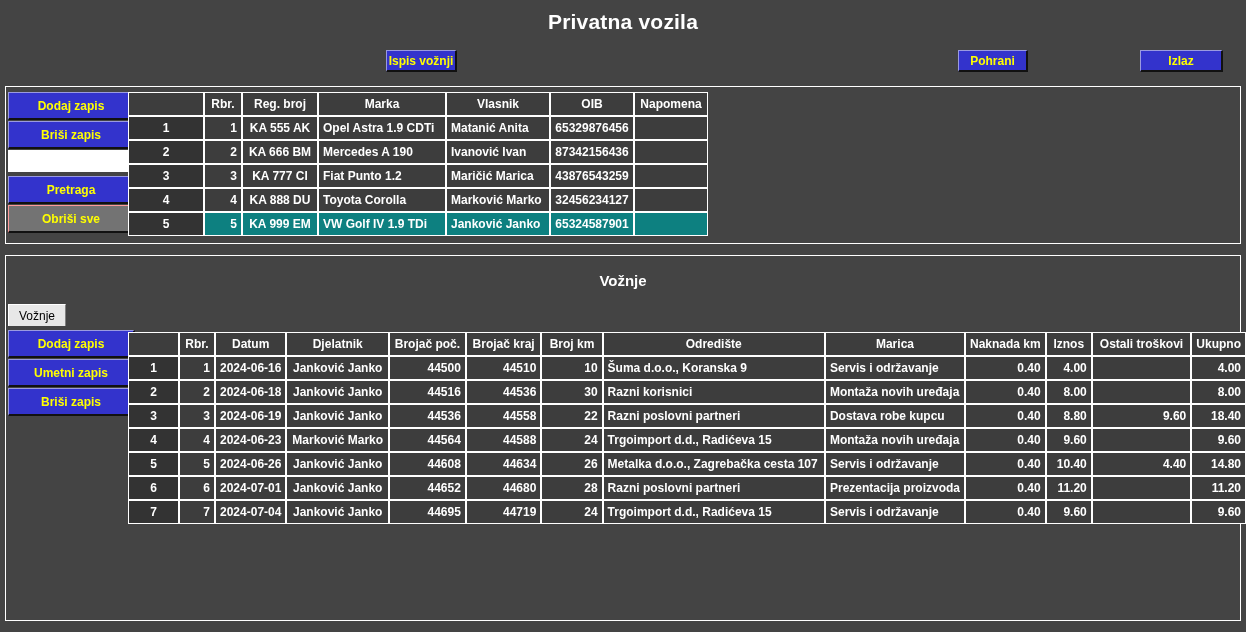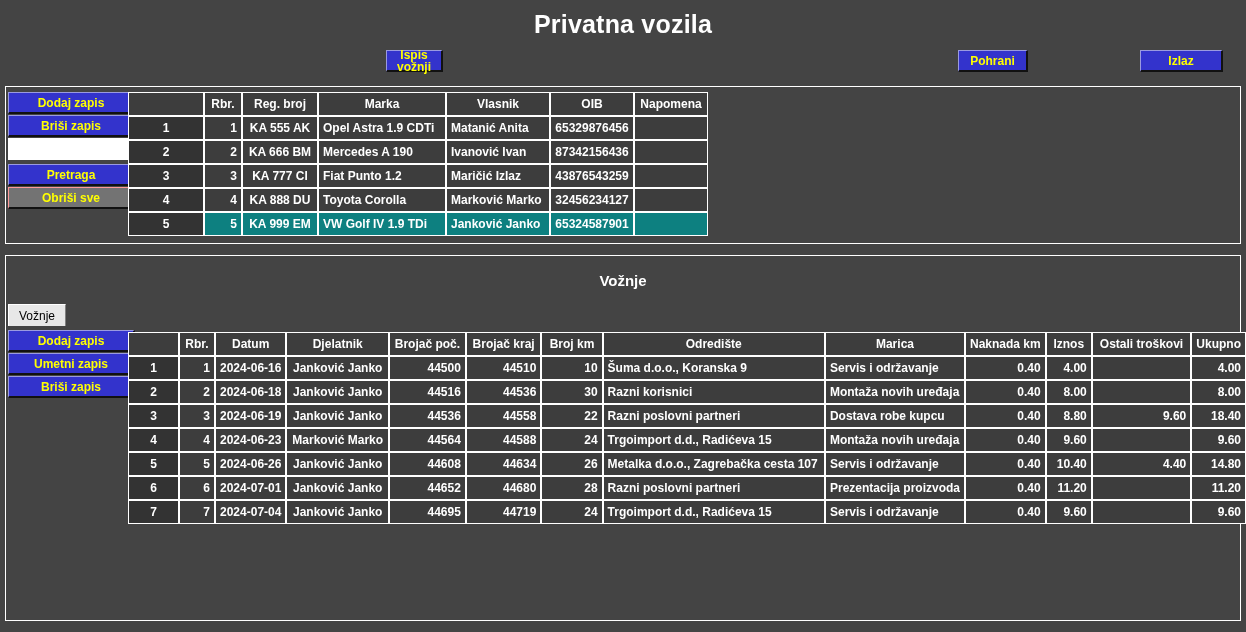--- a/index.html
+++ b/index.html
@@ -19,21 +19,21 @@
   }
 
   
   .page-title {
     position: absolute;
     top: 10px;
     left: 0;
     width: 1246px;
     text-align: center;
     color: #ffffff;
-    font-size: 25px;
+    font-size: 21px;
     font-weight: bold;
     letter-spacing: 0.2px;
   }
 
   
   .btn {
     position: absolute;
     background: #3333cc;
     color: #ffff00;
     font-size: 12px;
@@ -45,21 +45,21 @@
     border-bottom: 2px solid #111111;
     box-sizing: border-box;
     line-height: 1;
     display: flex;
     align-items: center;
     justify-content: center;
     cursor: pointer;
     user-select: none;
   }
 
-  .btn-ispis   { left: 386px; top: 50px;  width: 57px;  height: 22px; }
+  .btn-ispis   { left: 386px; top: 50px;  width: 71px;  height: 22px; }
   .btn-pohrani { left: 958px; top: 50px;  width: 70px;  height: 22px; }
   .btn-izlaz   { left: 1140px;top: 50px;  width: 83px;  height: 22px; }
 
   
   .panel {
     position: absolute;
     border: 1px solid #ffffff;
     box-sizing: border-box;
     background: #444444;
   }
@@ -78,21 +78,21 @@
   }
 
   
   .sidebar {
     position: absolute;
     width: 127px;
   }
   .side-btn {
     position: relative;
     width: 127px;
-    height: 22px;
+    height: 28px;
     background: #3333cc;
     color: #ffff00;
     font-size: 12px;
     font-weight: bold;
     display: flex;
     align-items: center;
     justify-content: center;
     box-sizing: border-box;
     border-top: 1px solid #9a9ae0;
     border-left: 1px solid #9a9ae0;
@@ -239,21 +239,21 @@
           <td class="txt">Mercedes A 190</td>
           <td class="txt">Ivanović Ivan</td>
           <td class="ctr">87342156436</td>
           <td class="txt"></td>
         </tr>
         <tr>
           <td class="rowhdr">3</td>
           <td class="num">3</td>
           <td class="ctr">KA 777 CI</td>
           <td class="txt">Fiat Punto 1.2</td>
-          <td class="txt">Maričić Izlaz</td>
+          <td class="txt">Maričić Marica</td>
           <td class="ctr">43876543259</td>
           <td class="txt"></td>
         </tr>
         <tr>
           <td class="rowhdr">4</td>
           <td class="num">4</td>
           <td class="ctr">KA 888 DU</td>
           <td class="txt">Toyota Corolla</td>
           <td class="txt">Marković Marko</td>
           <td class="ctr">32456234127</td>

